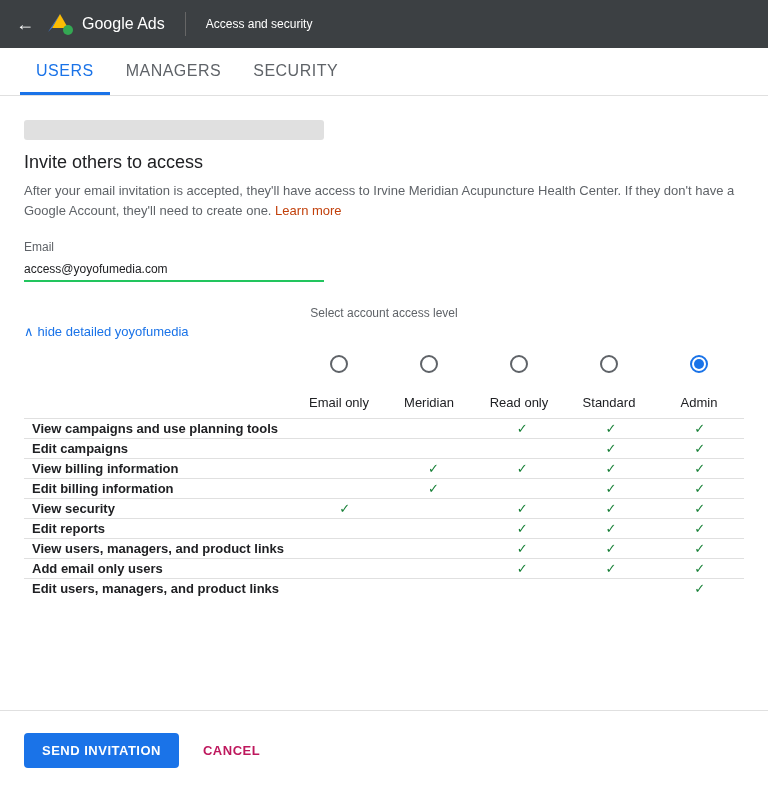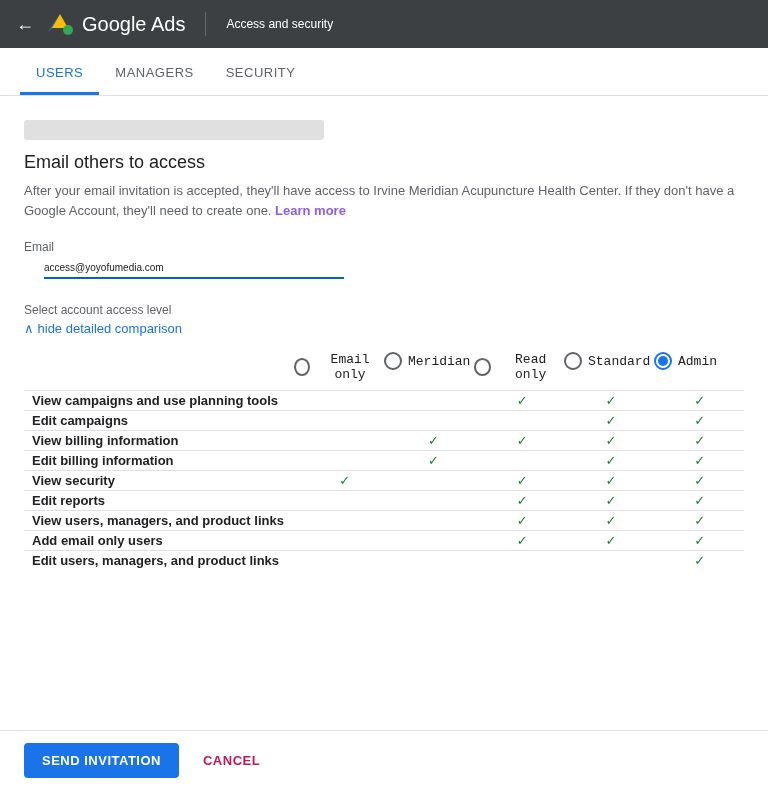--- a/index.html
+++ b/index.html
@@ -25,21 +25,21 @@
       display: flex;
       align-items: center;
       gap: 8px;
     }
     .ads-logo {
       width: 28px;
       height: 28px;
     }
     .header-app-name {
       color: #fff;
-      font-size: 20px;
+      font-size: 16px;
       font-weight: 400;
     }
     .header-divider {
       width: 1px;
       height: 24px;
       background: #666;
       margin: 0 8px;
     }
     .header-title {
       color: #fff;
@@ -52,21 +52,21 @@
       background: #fff;
       border-bottom: 1px solid #e0e0e0;
       padding: 0 20px;
       display: flex;
       gap: 0;
       height: 48px;
       align-items: flex-end;
     }
     .nav-tab {
       padding: 12px 16px;
-      font-size: 13px;
+      font-size: 16px;
       font-weight: 500;
       color: #5f6368;
       cursor: pointer;
       border-bottom: 3px solid transparent;
       text-transform: uppercase;
       letter-spacing: 0.5px;
     }
     .nav-tab.active {
       color: #1a73e8;
       border-bottom: 3px solid #1a73e8;
@@ -85,51 +85,50 @@
       font-weight: 400;
     }
 
     .invite-desc {
       font-size: 13px;
       color: #5f6368;
       margin-bottom: 20px;
       line-height: 1.5;
     }
     .invite-desc a {
-      color: #8b5cf6;
+      color: #c2410c;
       text-decoration: none;
-      font-weight: bold;
     }
 
     .email-label {
       font-size: 12px;
       color: #5f6368;
       margin-bottom: 4px;
     }
 
     .email-input {
       width: 300px;
       border: none;
-      border-bottom: 2px solid #0369a1;
-      font-size: 10px;
+      border-bottom: 2px solid #22c55e;
+      font-size: 12px;
       color: #202124;
       padding: 4px 0;
       outline: none;
       background: transparent;
-      margin-left: 20px;
     }
 
     .access-section {
       margin-top: 24px;
     }
 
     .access-label {
       font-size: 12px;
       color: #5f6368;
       margin-bottom: 4px;
+      text-align: center;
     }
 
     .comparison-toggle {
       font-size: 13px;
       color: #1a73e8;
       cursor: pointer;
       display: flex;
       align-items: center;
       gap: 4px;
       margin-bottom: 16px;
@@ -143,24 +142,23 @@
     }
 
     .access-level-spacer {
       flex: 1;
     }
 
     .access-level-col {
       width: 90px;
       text-align: center;
       display: flex;
-      flex-direction: row;
-      align-items: center;
-      gap: 6px;
-      font-family: Liberation Mono, monospace;
+      flex-direction: column;
+      align-items: center;
+      gap: 22px;
     }
 
     .radio-circle {
       width: 18px;
       height: 18px;
       border: 2px solid #5f6368;
       border-radius: 50%;
       cursor: pointer;
       display: flex;
       align-items: center;
@@ -211,21 +209,21 @@
       font-size: 16px;
     }
 
     
     .footer {
       position: fixed;
       bottom: 0;
       width: 768px;
       background: #fff;
       border-top: 1px solid #e0e0e0;
-      padding: 12px 24px;
+      padding: 22px 24px;
       display: flex;
       align-items: center;
       gap: 16px;
     }
 
     .btn-send {
       background: #1a73e8;
       color: #fff;
       border: none;
       padding: 10px 18px;
@@ -279,34 +277,34 @@
   <div class="nav-tab active">USERS</div>
   <div class="nav-tab">MANAGERS</div>
   <div class="nav-tab">SECURITY</div>
 </div>
 
 <div class="content">
 
   
   <div class="blurred-bar"></div>
 
-  <h2 class="invite-title">Email others to access</h2>
+  <h2 class="invite-title">Invite others to access</h2>
   <p class="invite-desc">
     <span>After your email invitation is accepted, they'll have access to Irvine Meridian Acupuncture Health Center. If they don't have a Google Account, they'll need to create one.</span>
     <a href="#">Learn more</a>
   </p>
 
   <div class="email-label">Email</div>
   <input class="email-input" type="text" value="access@yoyofumedia.com" style="">
 
   <div class="access-section">
     <div class="access-label">Select account access level</div>
     <div class="comparison-toggle">
       <span>∧</span>
-      <span>hide detailed comparison</span>
+      <span>hide detailed yoyofumedia</span>
     </div>
 
     <div class="access-levels">
       <div class="access-level-spacer"></div>
       <div class="access-level-col">
         <div class="radio-circle"></div>
         <span class="access-level-label">Email only</span>
       </div>
       <div class="access-level-col">
         <div class="radio-circle"></div>

